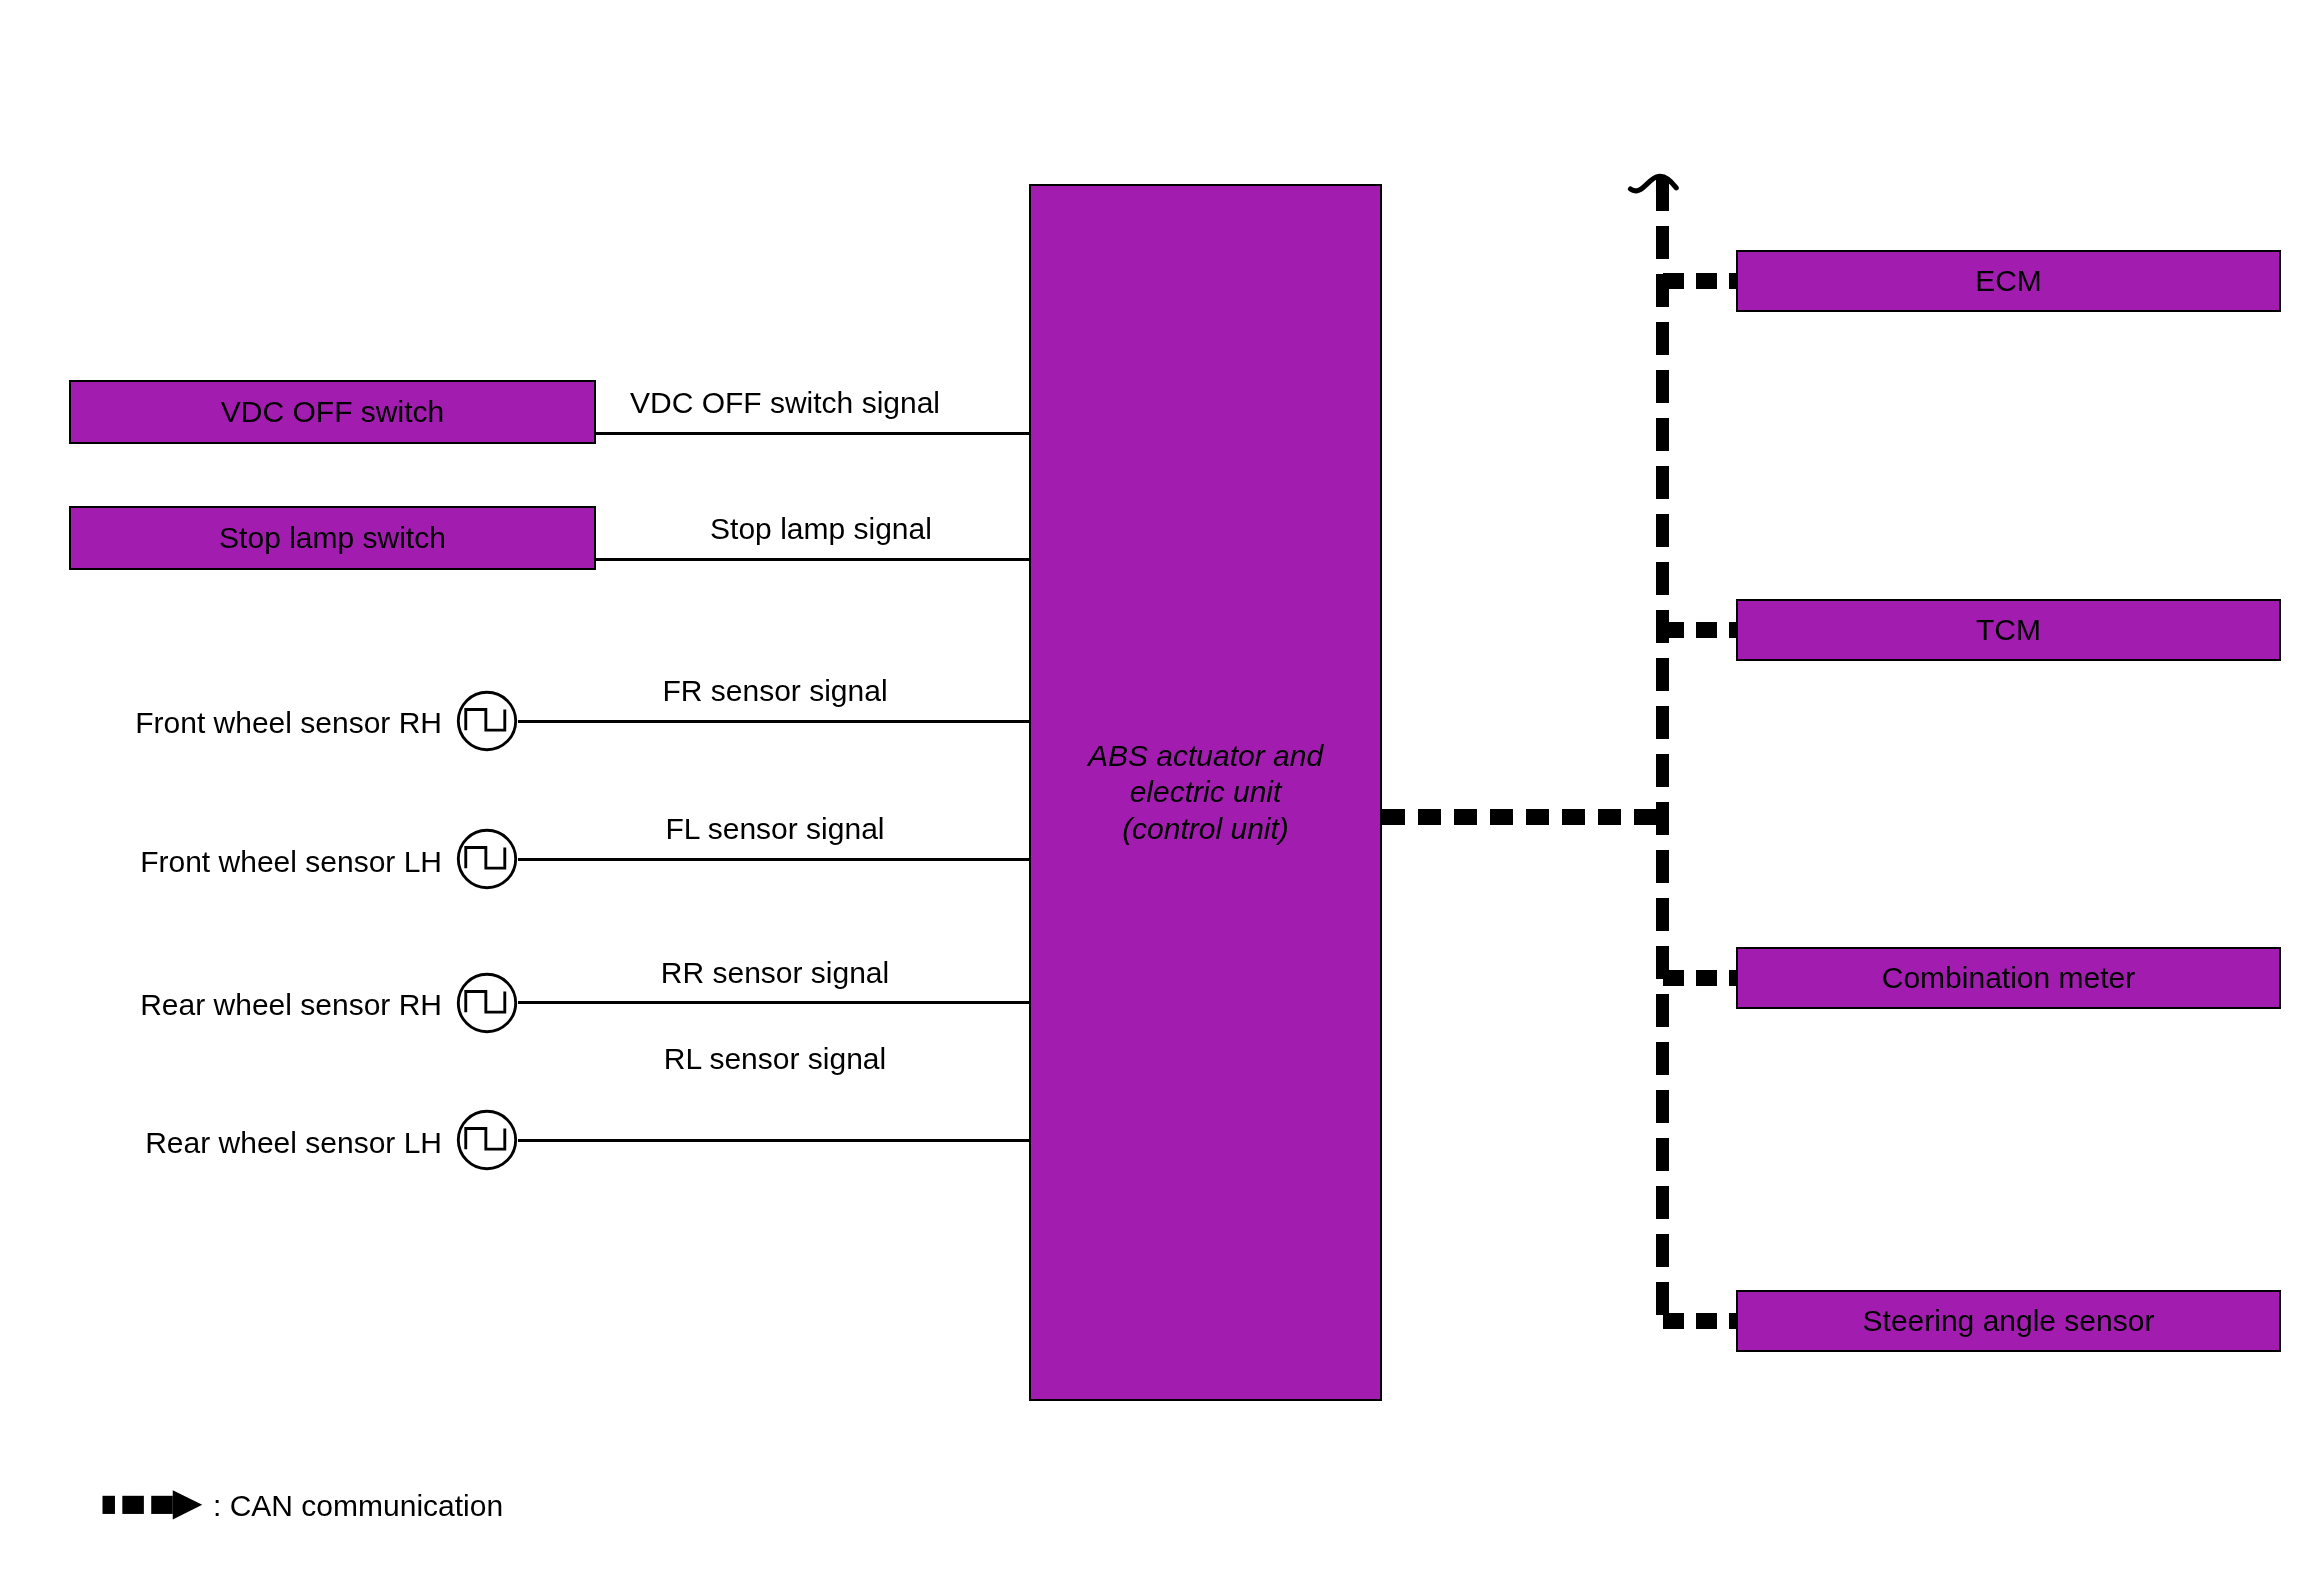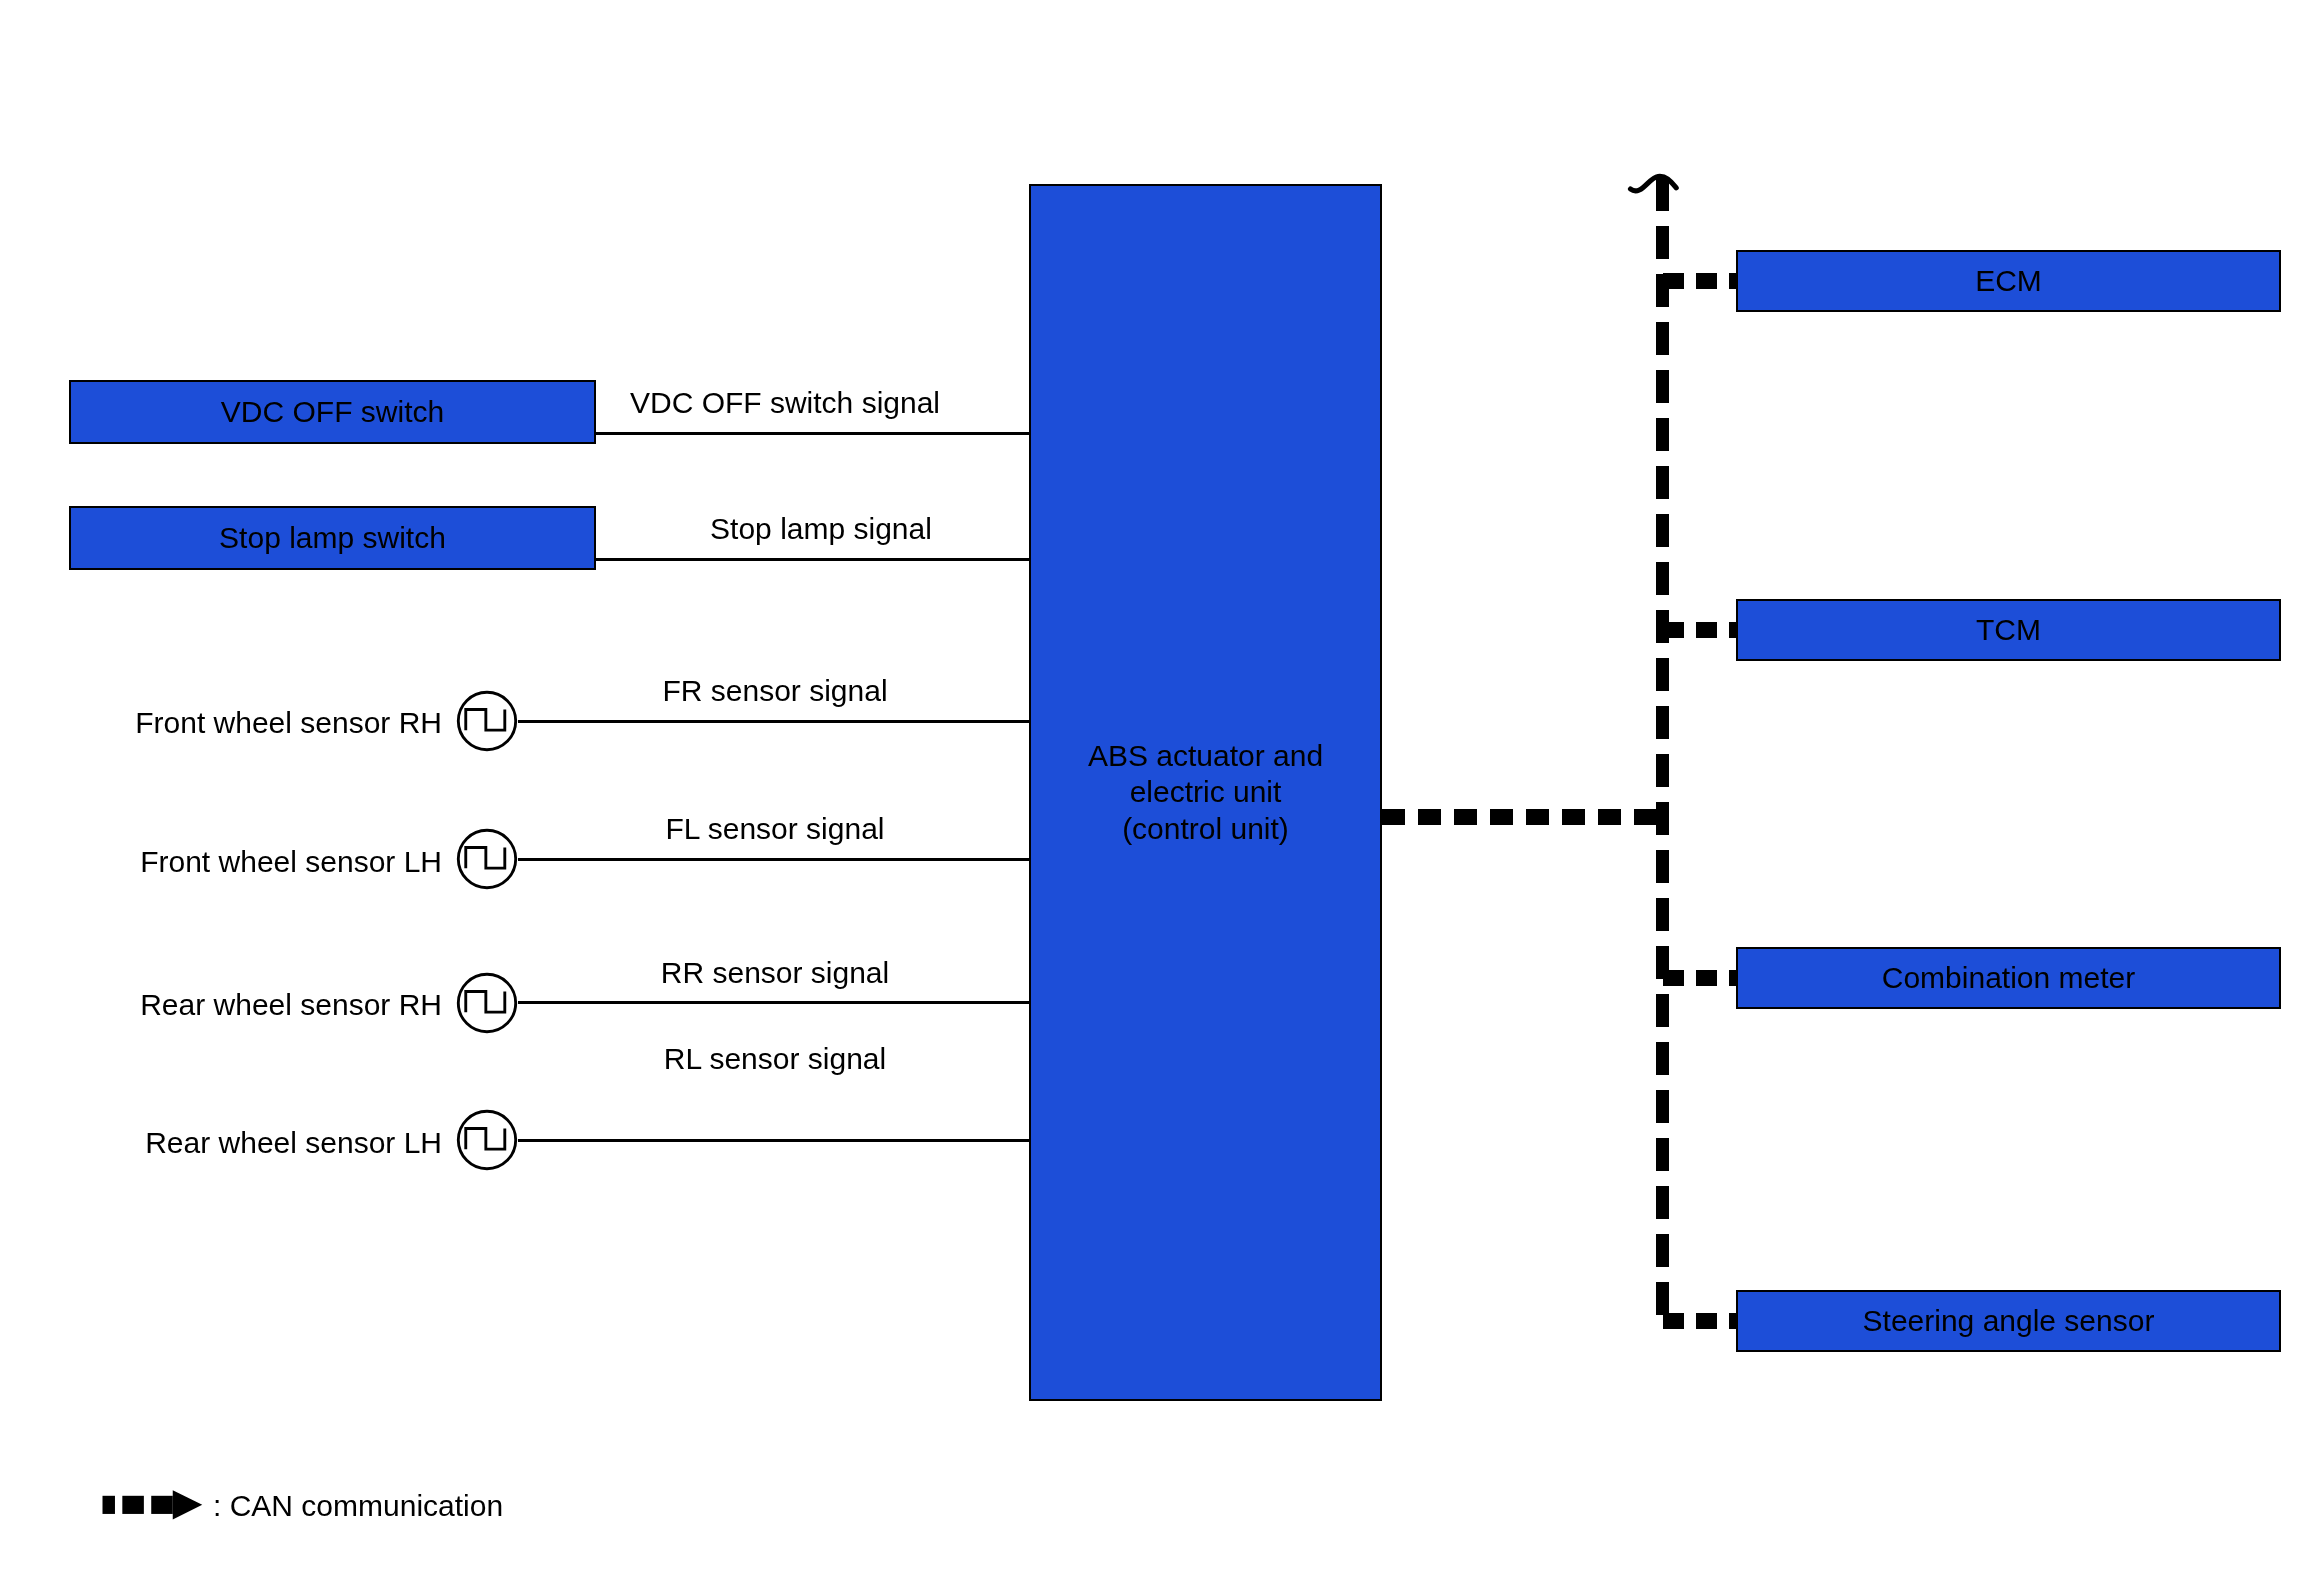--- a/index.html
+++ b/index.html
@@ -14,31 +14,32 @@
     position: relative;
     width: 2319px;
     height: 1573px;
     background: #ffffff;
     overflow: hidden;
   }
   .box {
     position: absolute;
     box-sizing: border-box;
     border: 2.9px solid #000000;
-    background: #1d4ed8;
+    background: #a21caf;
     display: flex;
     align-items: center;
     justify-content: center;
     text-align: center;
     color: #000000;
     line-height: 1.22;
     font-size: 30px;
   }
   .box.multiline {
     white-space: pre-line;
+    font-style: italic;
   }
   .plain-label {
     position: absolute;
     color: #000000;
     font-size: 30px;
     white-space: nowrap;
     text-align: right;
   }
   .signal-label {
     position: absolute;

